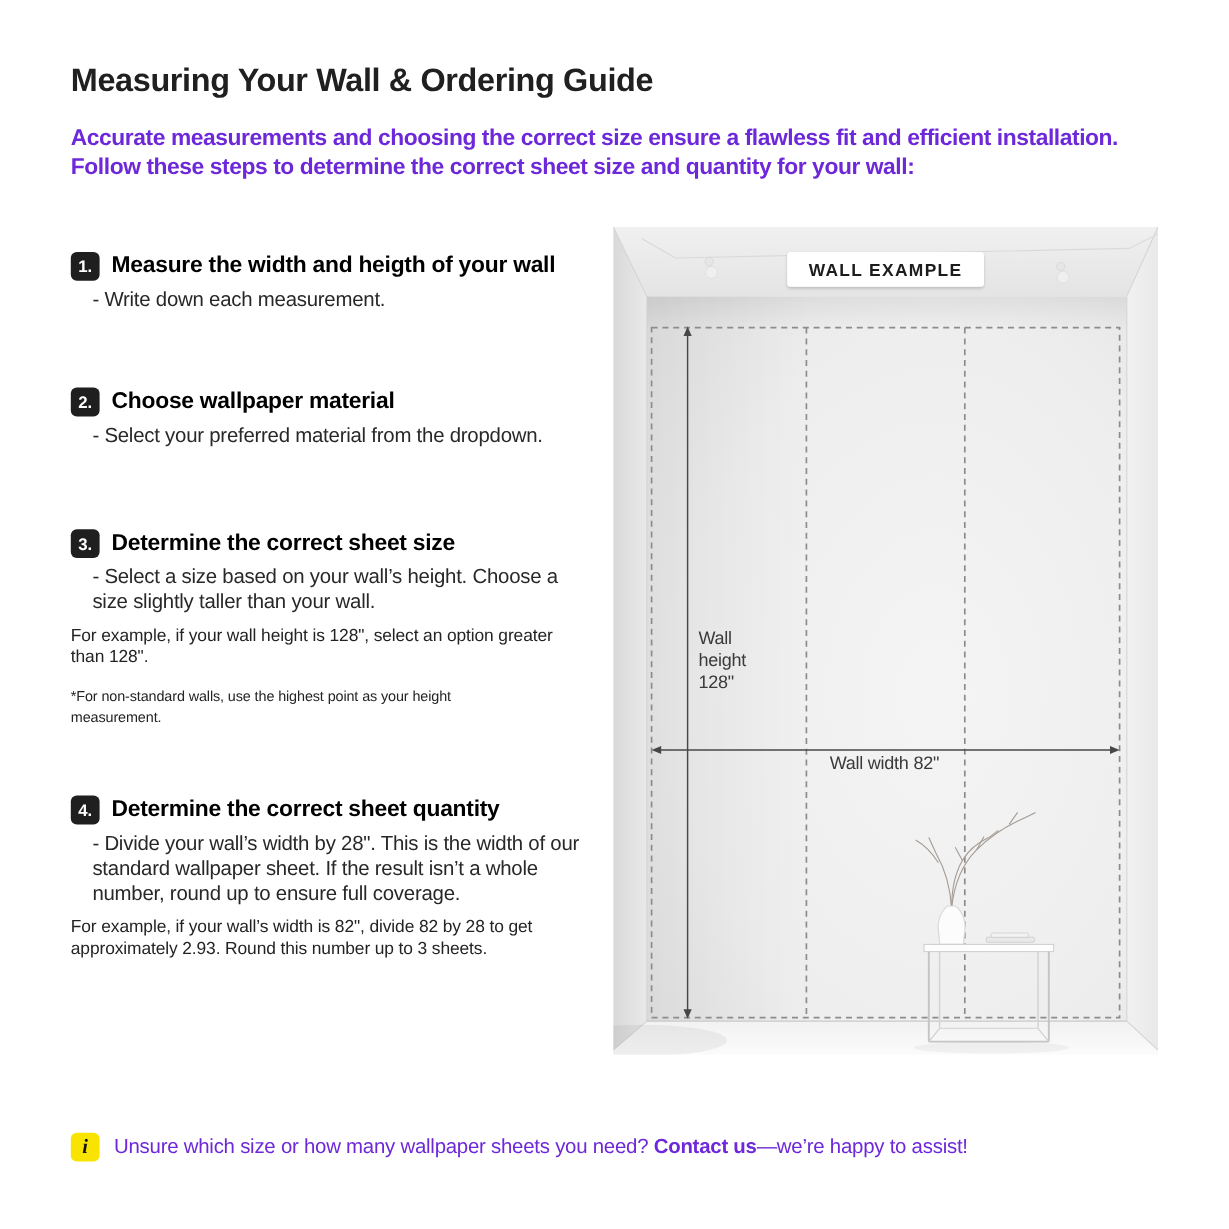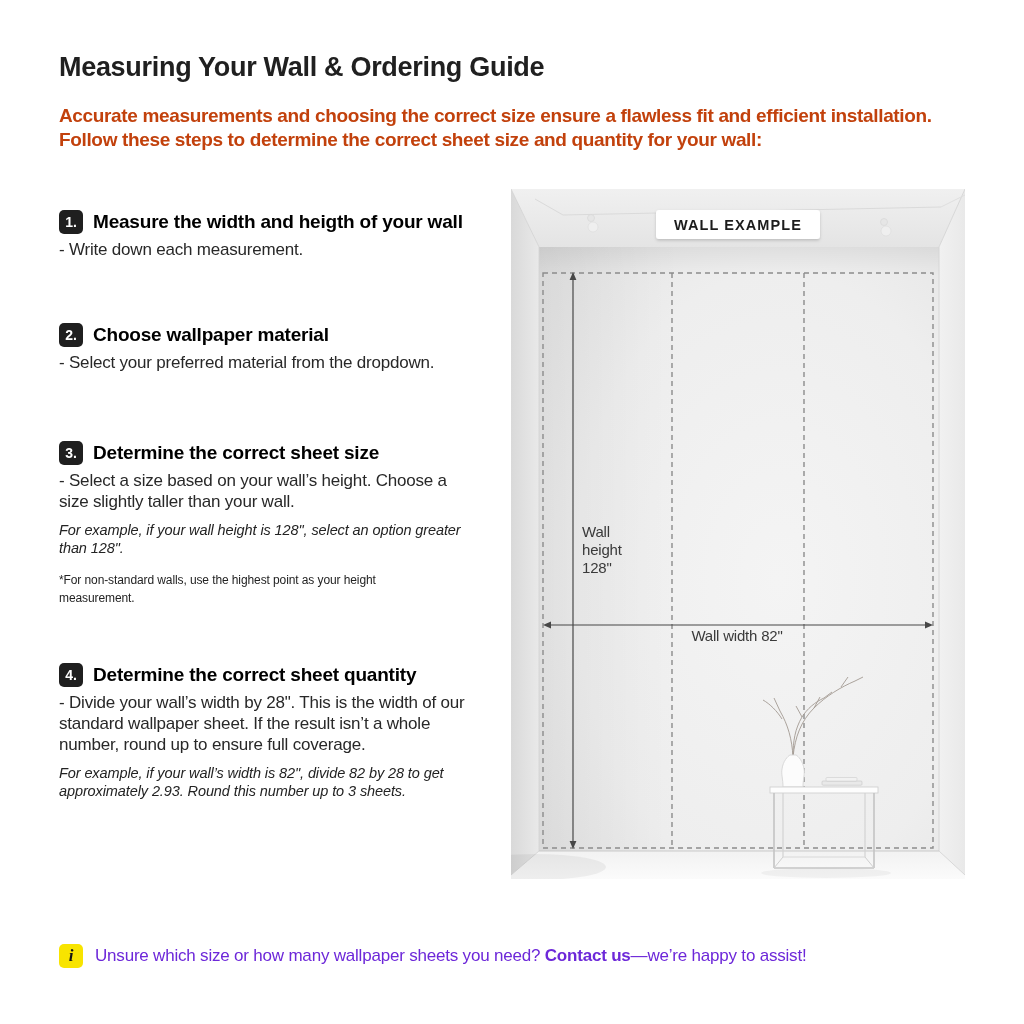--- a/index.html
+++ b/index.html
@@ -7,39 +7,39 @@
     width:1024px;height:1024px;position:relative;background:#ffffff;
     font-family:"Liberation Sans", sans-serif;color:#1d1d1d;overflow:hidden;
     -webkit-font-smoothing:antialiased;
   }
   .page-title{
     position:absolute;left:59px;top:52px;margin:0;
     font-size:27px;line-height:31px;font-weight:700;letter-spacing:-0.3px;color:#202020;
   }
   .intro{
     position:absolute;left:59px;top:104px;width:950px;margin:0;
-    font-size:19px;line-height:23.5px;font-weight:700;letter-spacing:-0.35px;color:#c2410c;
+    font-size:19px;line-height:23.5px;font-weight:700;letter-spacing:-0.35px;color:#6d28d9;
   }
   .intro span{display:block;}
   .step{position:absolute;left:59px;width:462px;}
   .step-1{top:210px;}
   .step-2{top:323px;}
   .step-3{top:441px;}
   .step-4{top:663px;}
   .step-head{display:flex;align-items:center;gap:10px;}
   .badge{
     flex:0 0 auto;width:24px;height:24px;border-radius:5px;background:#1f1f1f;color:#ffffff;
     display:flex;align-items:center;justify-content:center;
     font-size:14px;font-weight:700;
   }
   .step-head h2{margin:0;font-size:19px;font-weight:700;letter-spacing:-0.2px;color:#000000;}
   .step-body{margin:5px 0 0;font-size:17px;line-height:21px;letter-spacing:-0.2px;color:#282828;}
-  .step-body span{display:block;}
+  .step-body span{display:block;margin-left:18px;}
   .step-example{margin:10px 0 0;font-size:14.5px;line-height:17.5px;letter-spacing:-0.1px;color:#232323;}
-  .step-example span{display:block;font-style:italic;}
+  .step-example span{display:block;}
   .step-note{margin:15px 0 0;font-size:12px;line-height:17.5px;letter-spacing:-0.1px;color:#232323;}
   .step-note span{display:block;}
   .illustration{position:absolute;left:511px;top:189px;width:454px;height:690px;}
   .illustration svg{display:block;}
   .m-label{font-size:15px;fill:#3a3a3a;letter-spacing:-0.2px;}
   .box-label{font-size:14.5px;font-weight:700;fill:#1c1c1c;letter-spacing:1.1px;}
   .footer-note{position:absolute;left:59px;top:944px;display:flex;align-items:center;gap:12px;}
   .info-icon{
     flex:0 0 auto;width:24px;height:24px;border-radius:5px;background:#f8e400;
     display:flex;align-items:center;justify-content:center;

